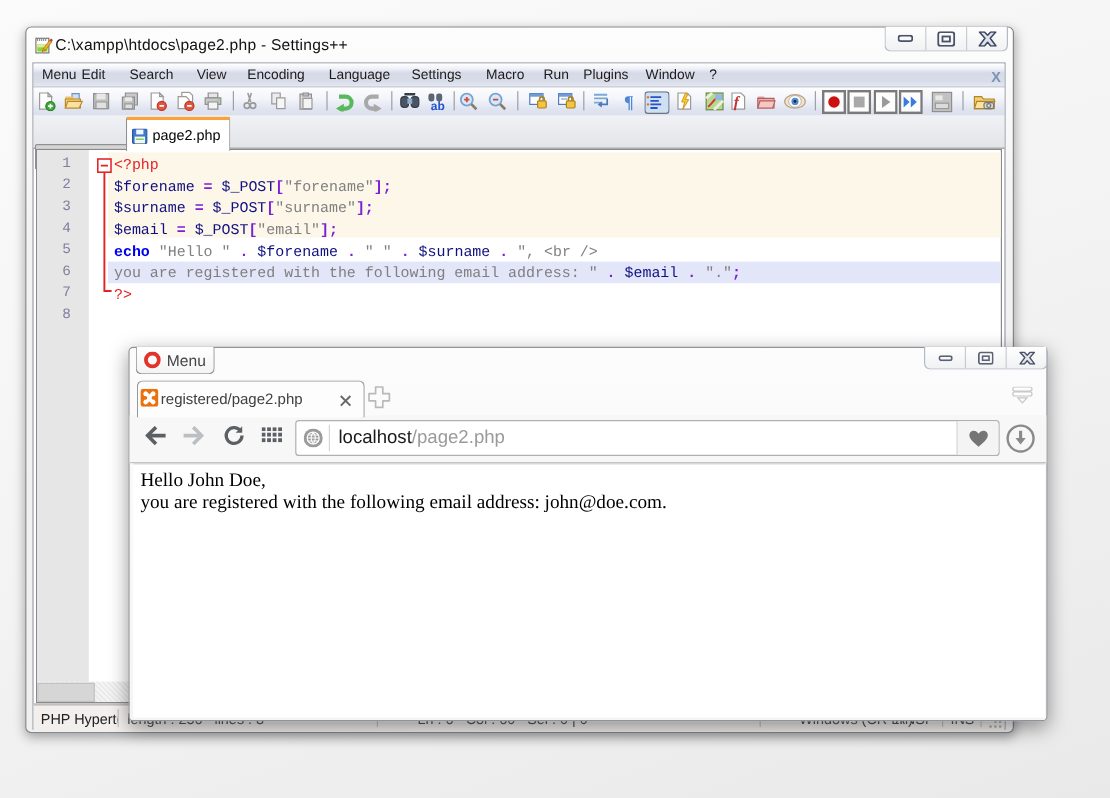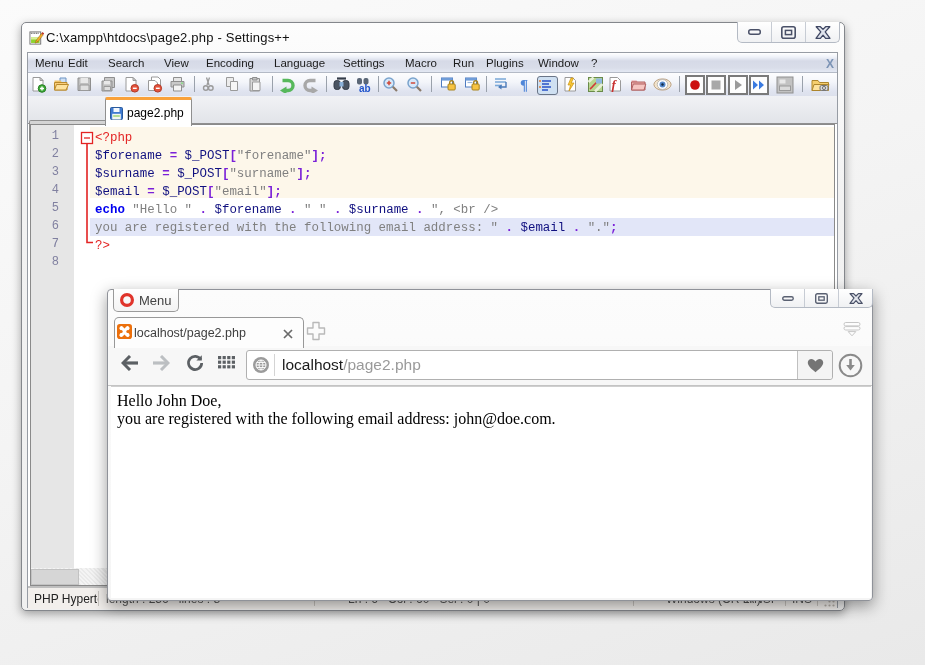--- a/index.html
+++ b/index.html
@@ -402,21 +402,21 @@
   <div class="abs" id="menubtn"><svg width="14" height="14" style="margin:0 5px 0 6px">
         <circle cx="7" cy="7" r="5.4" fill="none" stroke="#e0342b" stroke-width="3.2"></circle>
       </svg>Menu</div>
   <div class="abs" id="optab">
       <svg width="15" height="15" style="margin:-3px 2px 0 2px">
         <rect x="0" y="0" width="15" height="15" rx="2.8" fill="#ec700c"></rect>
         <path d="M4.4 4.2L10.6 11M10.6 4.2L4.4 11" stroke="#fff" stroke-width="4" stroke-linecap="round"></path>
         <circle cx="4.2" cy="7.6" r="1.5" fill="#ec700c"></circle>
         <circle cx="10.8" cy="7.6" r="1.5" fill="#ec700c"></circle>
       </svg>
-      <span>localhost/page2.php</span>
+      <span>registered/page2.php</span>
       <svg width="10" height="10" style="position:absolute;right:10px;top:11px">
         <path d="M1 1l8 8M9 1l-8 8" stroke="#6a6a6a" stroke-width="1.7"></path>
       </svg>
     </div>
     <svg class="abs" style="left:198px;top:31px" width="20" height="20">
       <path d="M7 1.5h6v5.5h5.5v6H13V18.5H7V13H1.5V7H7z" fill="#fbfbfb" stroke="#b9b9b9" stroke-width="1.4" stroke-linejoin="round"></path>
     </svg>
     <svg class="abs" style="left:735px;top:32px" width="20" height="17">
       <rect x="1" y="0.5" width="16" height="3.4" rx="1.7" fill="#fdfdfd" stroke="#c6c6c6"></rect>
       <rect x="1" y="4.6" width="16" height="3.4" rx="1.7" fill="#fdfdfd" stroke="#c6c6c6"></rect>

